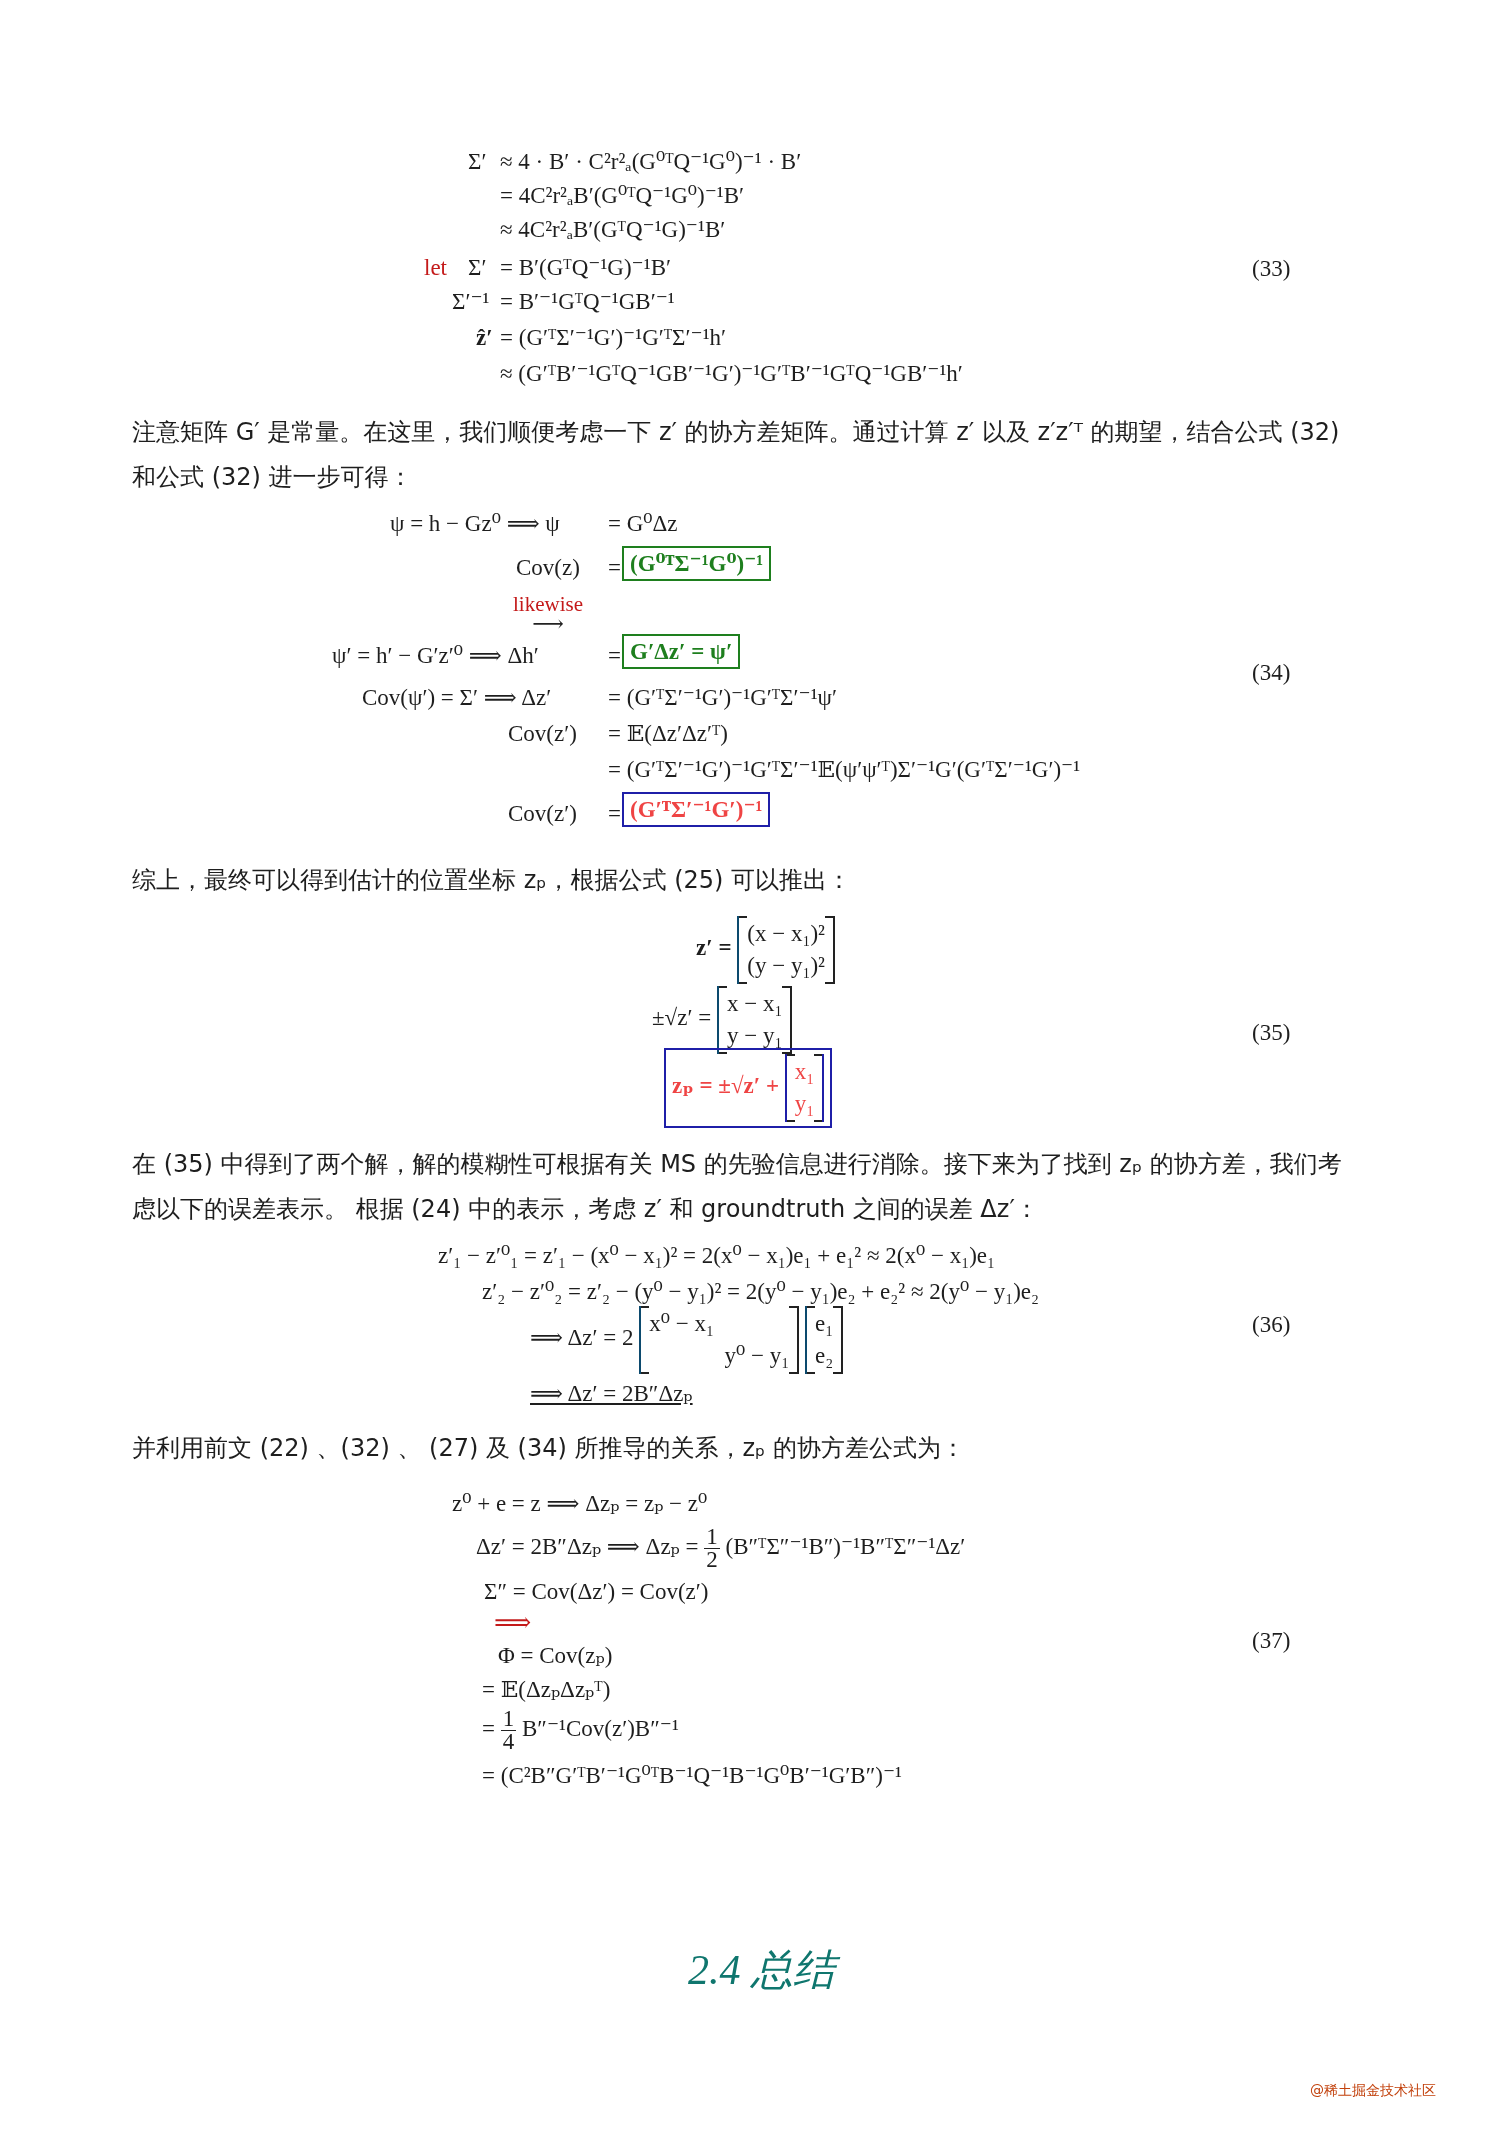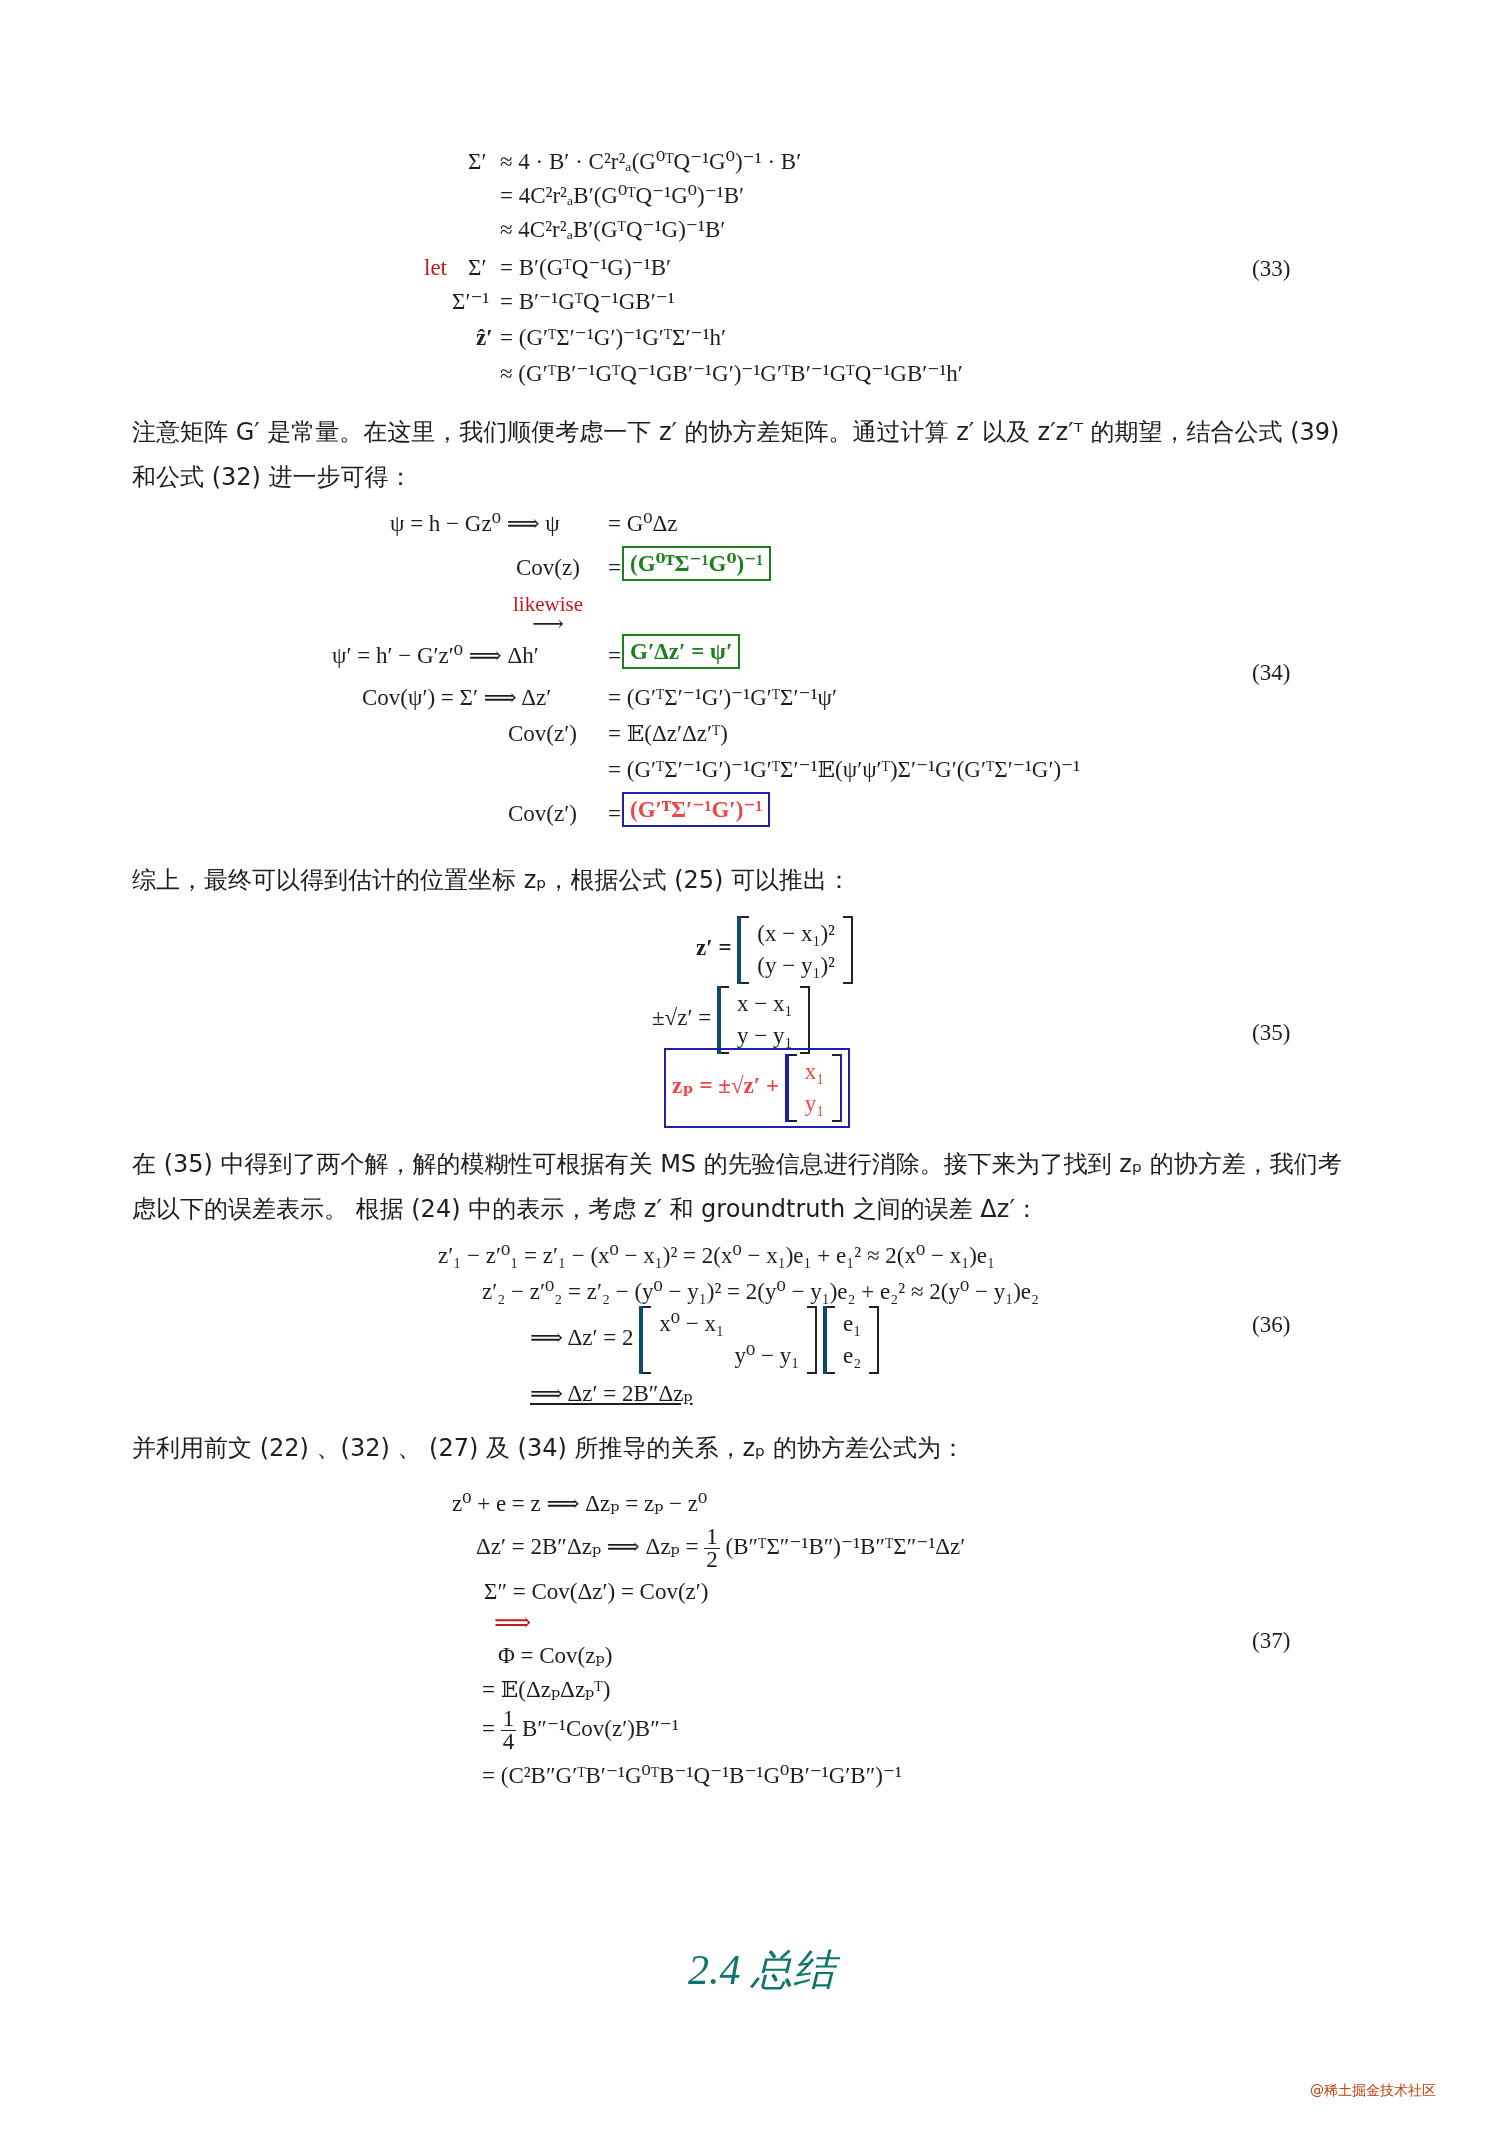--- a/index.html
+++ b/index.html
@@ -10,21 +10,21 @@
   }
   .eq { position:absolute; font-family:"Liberation Serif", "DejaVu Serif", serif; font-size:23px; white-space:nowrap; line-height:1; }
   .b { font-weight:bold; }
   .eqnum { position:absolute; left:1252px; font-family:"Liberation Serif", serif; font-size:23px; }
   .para { position:absolute; left:132px; width:1260px; font-family:"DejaVu Sans", "Liberation Sans", sans-serif; font-size:24px; line-height:45px; color:#1e1e1e; }
   .red { color:#c41a1a; }
   .box-green { border:2px solid #1e7f1e; padding:4px 6px; color:#1e7f1e; }
   .box-blue { border:2px solid #1f1fa8; padding:4px 6px; color:#ef4444; }
   .heading { position:absolute; left:688px; top:1942px; font-family:"Liberation Serif", serif; font-style:italic; font-size:42px; color:#0f766e; }
   .watermark { position:absolute; left:1310px; top:2082px; font-family:"DejaVu Sans", sans-serif; font-size:14px; color:#c2410c; }
-  .mat { display:inline-block; vertical-align:middle; border-left:4px solid #0c4a6e; border-right:2px solid #222; padding:2px 16px; line-height:32px; position:relative; }
+  .mat { display:inline-block; vertical-align:middle; border-left:2px solid #0c4a6e; border-right:2px solid #222; padding:2px 8px; line-height:32px; position:relative; }
   .mat::before, .mat::after { content:""; position:absolute; width:8px; height:100%; top:0; border-top:2px solid #222; border-bottom:2px solid #222; box-sizing:border-box; }
   .mat::before { left:0; }
   .mat::after { right:0; }
   .mat div { text-align:left; }
   .frac { display:inline-block; vertical-align:middle; text-align:center; line-height:22px; }
   .frac span { display:block; }
   .frac .num { border-bottom:1.5px solid #222; padding:0 2px; }
   .arrow-label { position:absolute; text-align:center; }
 </style>
 </head>
@@ -47,21 +47,21 @@
 
   <span class="eq b" style="left:476px; top:326px;">ẑ′</span>
   <span class="eq" style="left:500px; top:326px;">= (G′ᵀΣ′⁻¹G′)⁻¹G′ᵀΣ′⁻¹h′</span>
 
   <span class="eq" style="left:500px; top:362px;">≈ (G′ᵀB′⁻¹GᵀQ⁻¹GB′⁻¹G′)⁻¹G′ᵀB′⁻¹GᵀQ⁻¹GB′⁻¹h′</span>
 
   <span class="eqnum" style="top:256px;">(33)</span>
 </div>
 
 <div class="para" style="top:410px;">
-  <div>注意矩阵 G′ 是常量。在这里，我们顺便考虑一下 z′ 的协方差矩阵。通过计算 z′ 以及 z′z′ᵀ 的期望，结合公式 (39)</div>
+  <div>注意矩阵 G′ 是常量。在这里，我们顺便考虑一下 z′ 的协方差矩阵。通过计算 z′ 以及 z′z′ᵀ 的期望，结合公式 (32)</div>
   <div>和公式 (32) 进一步可得：</div>
 </div>
 
 <div>
   <span class="eq" style="left:390px; top:512px;">ψ = h − Gz⁰ ⟹ ψ</span>
   <span class="eq" style="left:608px; top:512px;">= G⁰Δz</span>
 
   <span class="eq" style="left:516px; top:556px;">Cov(z)</span>
   <span class="eq" style="left:608px; top:556px;">= </span>
   <span class="eq box-green b" style="left:622px; top:546px;">(G⁰ᵀΣ⁻¹G⁰)⁻¹</span>

